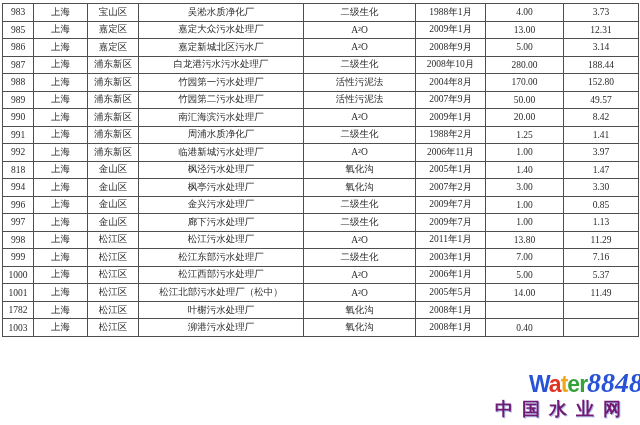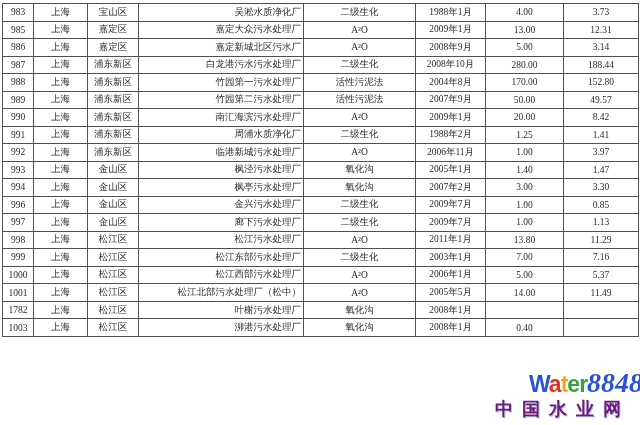--- a/index.html
+++ b/index.html
@@ -13,21 +13,21 @@
     font-size:9.5px;
   }
   table.wwtp td{
     border:1px solid #4f4f4f;
     vertical-align:middle;
     padding:0 2px;
     overflow:hidden;white-space:nowrap;
     color:#2b2b2b;
   }
   td.c-center{text-align:center;}
-  td.c-left{text-align:right;padding-left:5px;}
+  td.c-left{text-align:center;padding-left:5px;}
   
   .wm{position:absolute;left:495px;top:371px;width:145px;line-height:1;pointer-events:none;}
   .wm-line1{
     font-family:"Liberation Sans","DejaVu Sans",sans-serif;
     font-weight:bold;font-size:23px;line-height:23px;white-space:nowrap;
     text-shadow:0 0 2px #ffffff,0 0 2px #ffffff;
   }
   .wm-word{letter-spacing:-1px;margin-left:34px;}
   .wm-8848{
     font-family:"Liberation Serif","DejaVu Serif",serif;
@@ -142,21 +142,21 @@
           <td class="c-center">992</td>
           <td class="c-center">上海</td>
           <td class="c-center">浦东新区</td>
           <td class="c-left">临港新城污水处理厂</td>
           <td class="c-center">A²O</td>
           <td class="c-center">2006年11月</td>
           <td class="c-center">1.00</td>
           <td class="c-center">3.97</td>
         </tr>
         <tr>
-          <td class="c-center">993</td>
+          <td class="c-center">818</td>
           <td class="c-center">上海</td>
           <td class="c-center">金山区</td>
           <td class="c-left">枫泾污水处理厂</td>
           <td class="c-center">氧化沟</td>
           <td class="c-center">2005年1月</td>
           <td class="c-center">1.40</td>
           <td class="c-center">1.47</td>
         </tr>
         <tr>
           <td class="c-center">994</td>

